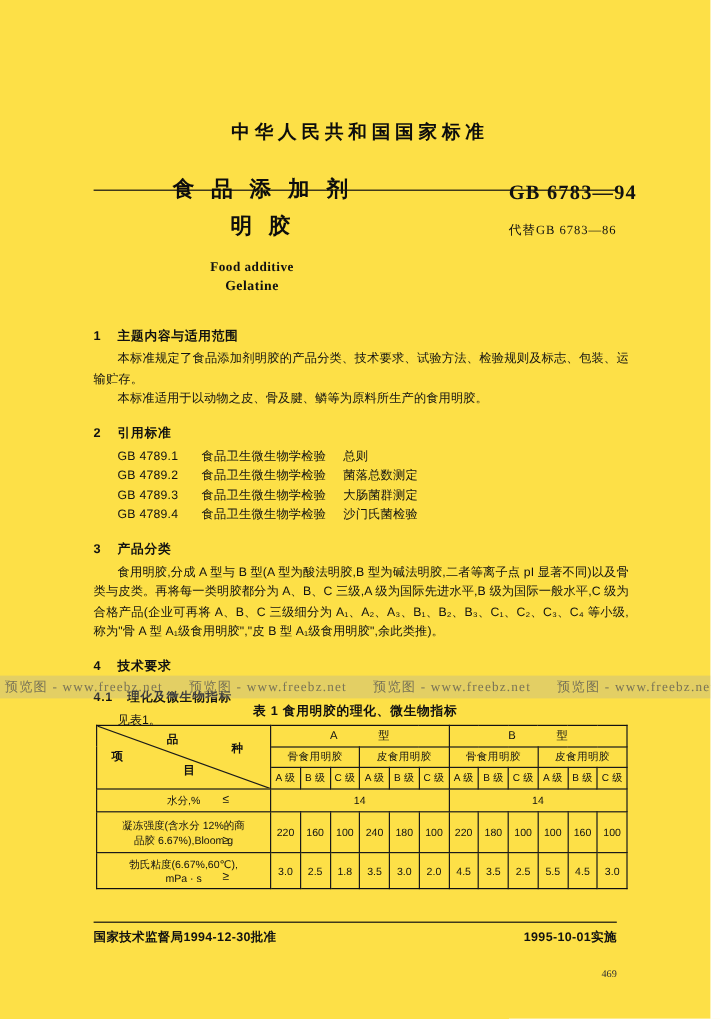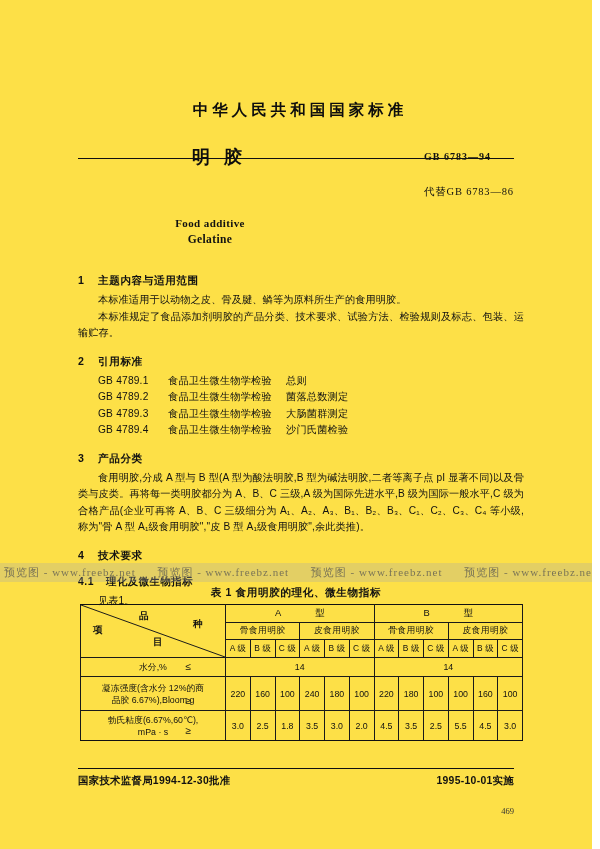--- a/index.html
+++ b/index.html
@@ -57,21 +57,21 @@
     padding-left: 14px;
     color: #0d0d0d;
     width: 420px;
   }
   .std-code {
     position: absolute;
     left: 424px;
     top: 6px;
     font-family: "Liberation Serif", "DejaVu Serif", serif;
     font-weight: bold;
-    font-size: 10px;
+    font-size: 17px;
     letter-spacing: 1px;
     color: #111;
   }
   .std-replaces {
     position: absolute;
     left: 424px;
     top: 40px;
     font-family: "Liberation Serif", "DejaVu Serif", serif;
     font-size: 10.5px;
     letter-spacing: 0.8px;
@@ -304,38 +304,39 @@
 </style>
 </head>
 <body>
 
 <div class="page">
 
   <div class="doc-header">
     <div class="nation-title">中华人民共和国国家标准</div>
 
     <div class="title-row">
+      <div class="main-title">食品添加剂</div>
       <div class="main-title-2">明胶</div>
       <div class="std-code">GB 6783—94</div>
       <div class="std-replaces">代替GB 6783—86</div>
     </div>
 
     <div class="en-title">Food additive</div>
     <div class="en-title-2">Gelatine</div>
   </div>
 
   <div class="rule-top"></div>
 
   <div class="body-area">
 
     <div class="sec-head first">
       <span class="num">1</span><span>主题内容与适用范围</span>
     </div>
+    <div class="para">本标准规定了食品添加剂明胶的产品分类、技术要求、试验方法、检验规则及标志、包装、运输贮存。</div>
     <div class="para">本标准适用于以动物之皮、骨及腱、鳞等为原料所生产的食用明胶。</div>
-    <div class="para">本标准规定了食品添加剂明胶的产品分类、技术要求、试验方法、检验规则及标志、包装、运输贮存。</div>
 
     <div class="sec-head">
       <span class="num">2</span><span>引用标准</span>
     </div>
     <div class="ref-list">
       <div class="ref-item">
         <span class="code">GB 4789.1</span><span class="name">食品卫生微生物学检验</span><span>总则</span>
       </div>
       <div class="ref-item">
         <span class="code">GB 4789.2</span><span class="name">食品卫生微生物学检验</span><span>菌落总数测定</span>

